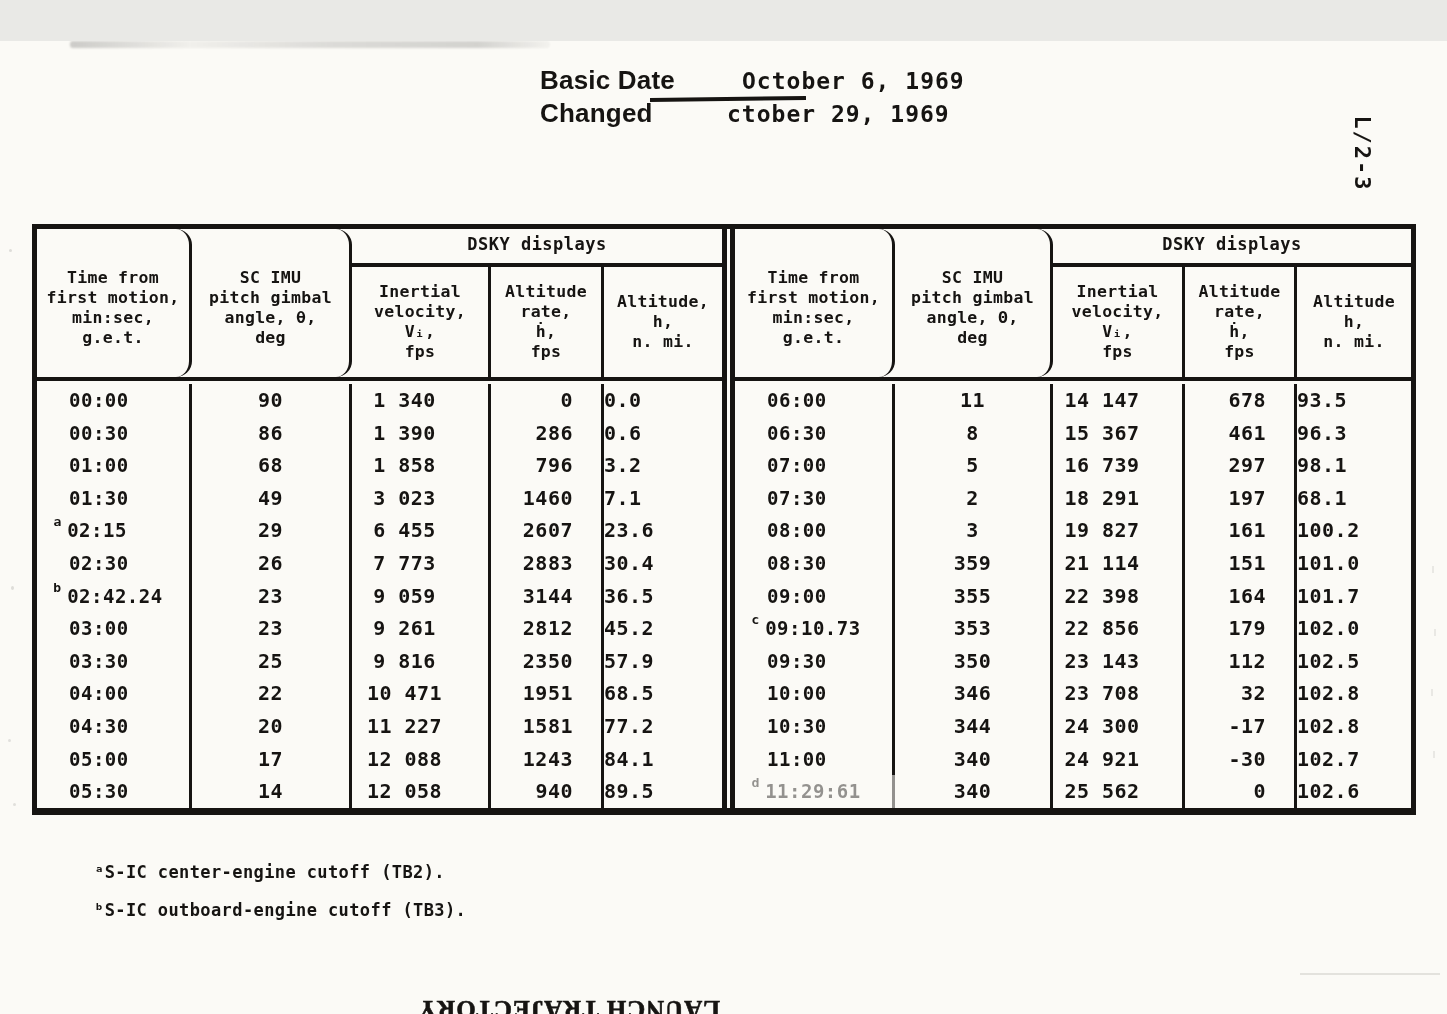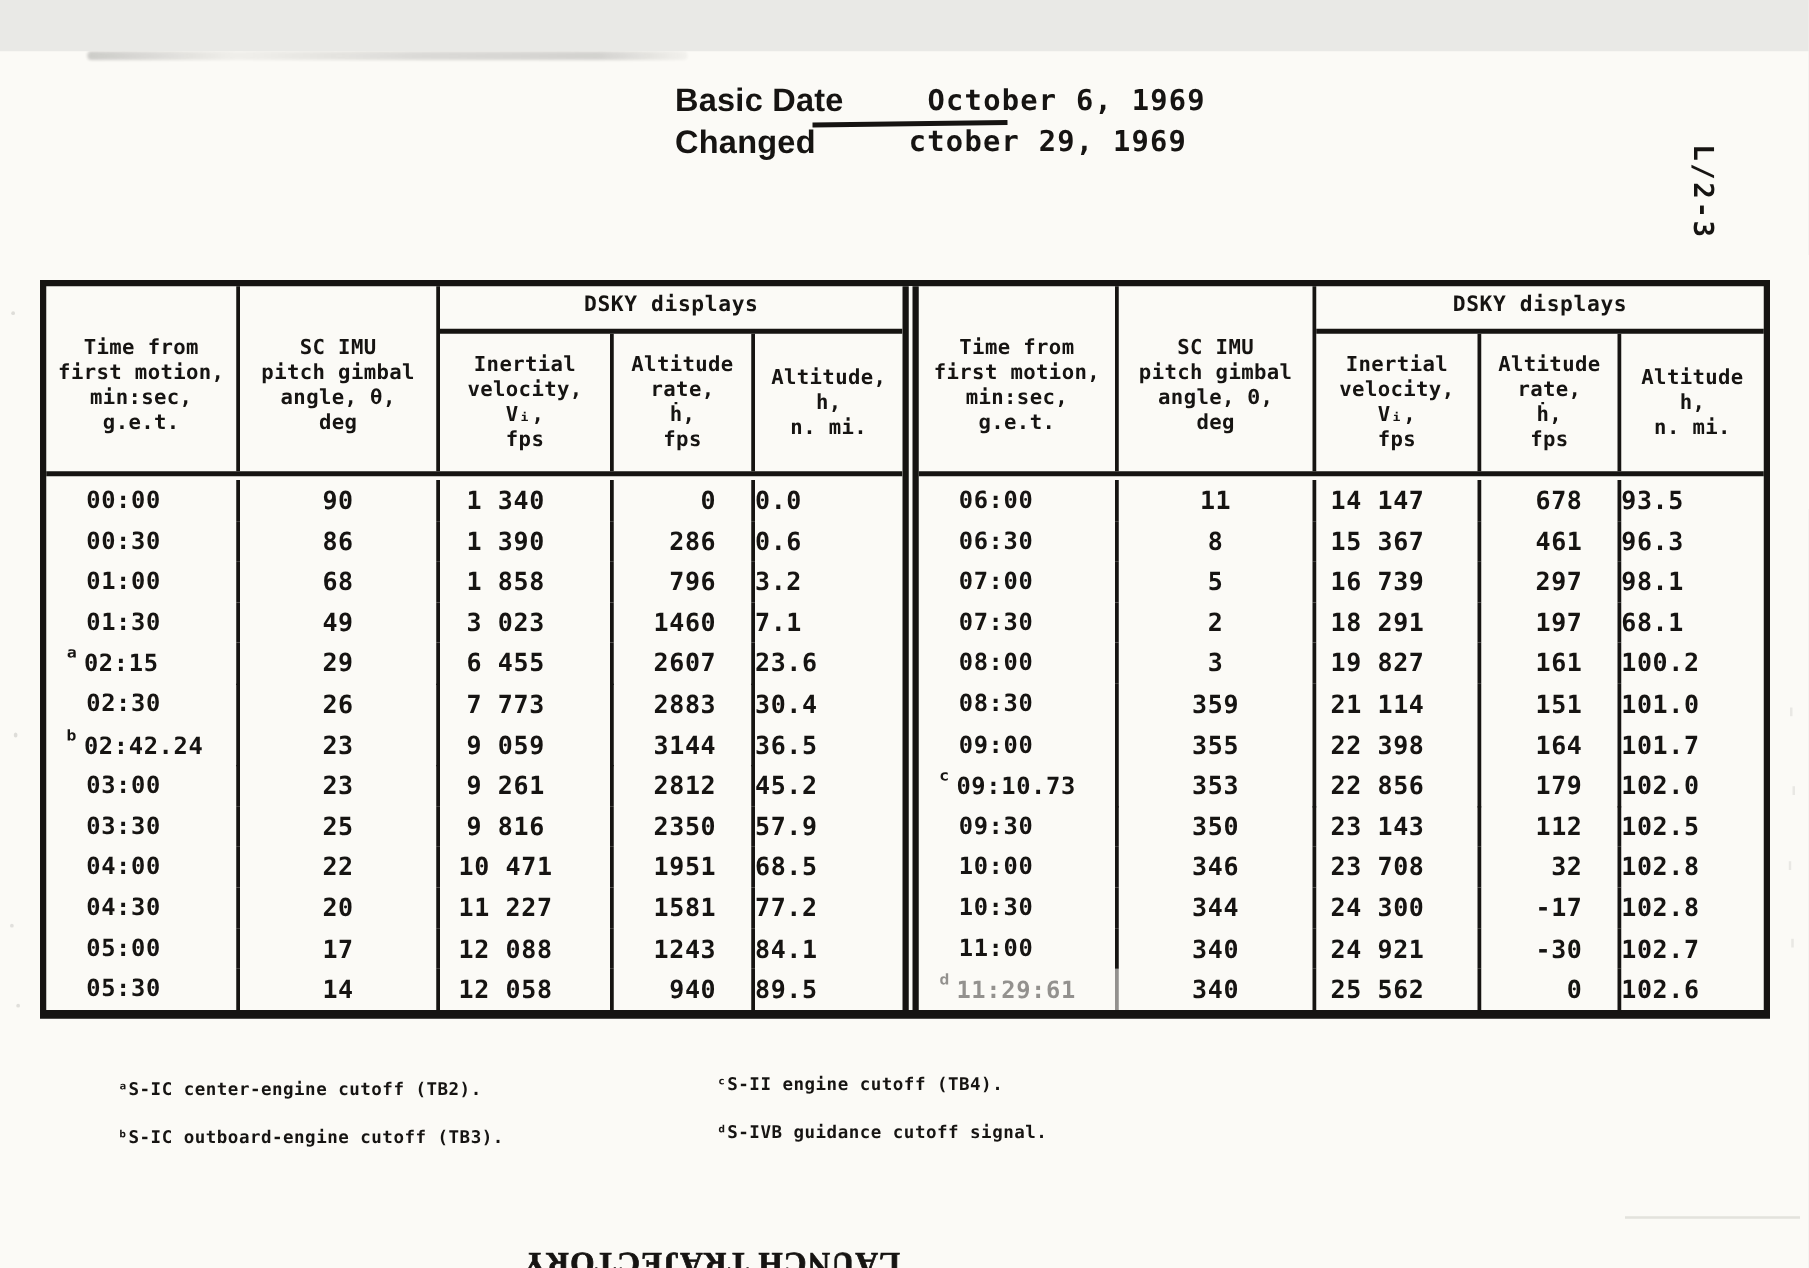--- a/index.html
+++ b/index.html
@@ -56,21 +56,21 @@
 
   .head{display:grid;height:148px;border-bottom:4px solid var(--ink);}
   .half-left  .head{grid-template-columns:155px 160px 370px;}
   .half-right .head{grid-template-columns:160px 158px 358px;}
 
   .hcell{
     display:flex;align-items:center;justify-content:center;text-align:center;
     white-space:pre-line;
     font-weight:700;font-size:16.5px;line-height:20px;letter-spacing:.3px;
   }
-  .h-time,.h-gimbal{border-right:3px solid var(--ink);padding-top:10px;}
+  .h-time,.h-gimbal{border-right:3px solid var(--ink);padding-top:10px;border-radius:16px;}
   .h-dsky{display:flex;flex-direction:column;}
   .dsky-title{height:34px;border-bottom:4px solid var(--ink);text-align:center;font-weight:700;font-size:17px;line-height:31px;letter-spacing:.5px;}
   .dsky-cols{flex:1;display:grid;}
   .half-left  .dsky-cols{grid-template-columns:139px 113px 118px;}
   .half-right .dsky-cols{grid-template-columns:132px 112px 114px;}
   .h-vel,.h-rate{border-right:3px solid var(--ink);}
 
   .tbody{flex:1;padding-top:3px;}
   .t-row{display:grid;height:32.6px;}
   .half-left  .t-row{grid-template-columns:155px 160px 139px 113px 118px;}
@@ -81,21 +81,21 @@
   }
   .c-time{border-right:3px solid var(--ink);text-align:left;padding-left:32px;font-size:19px;}
   .c-gimbal{border-right:3px solid var(--ink);text-align:center;}
   .c-velocity{border-right:3px solid var(--ink);text-align:center;padding-right:31px;}
   .c-rate{border-right:3px solid var(--ink);text-align:right;padding-right:28px;}
   .c-altitude{padding-right:26px;}
   .sup-mark{display:inline-block;margin-left:-18px;margin-right:3px;font-size:21px;transform:translateY(-4px);}
   .faded{opacity:.45;}
 
   
-  .fn-block{position:absolute;font-weight:700;font-size:14px;letter-spacing:.4px;}
+  .fn-block{position:absolute;font-weight:700;font-size:17px;letter-spacing:.4px;}
   .fn-left{left:94px;top:818px;}
   .fn-right{left:573px;top:814px;}
   .fn-line{height:38px;line-height:26px;white-space:nowrap;}
 
   
   .footer-title{
     position:absolute;left:418px;top:954px;
     transform:rotate(180deg);
     font-family:"Liberation Serif",serif;
     font-weight:700;font-size:25px;letter-spacing:1px;
@@ -376,20 +376,16 @@
           </div>
         </div>
     </div>
 
   </div>
 
   <div class="fn-block fn-left">
     <div class="fn-line">ᵃS-IC center-engine cutoff (TB2).</div>
     <div class="fn-line">ᵇS-IC outboard-engine cutoff (TB3).</div>
   </div>
-  <div class="fn-block fn-right">
-    <div class="fn-line">ᶜS-II engine cutoff (TB4).</div>
-    <div class="fn-line">ᵈS-IVB guidance cutoff signal.</div>
-  </div>
 
   <div class="footer-title">LAUNCH TRAJECTORY</div>
 
 </div>
 
 </body></html>

